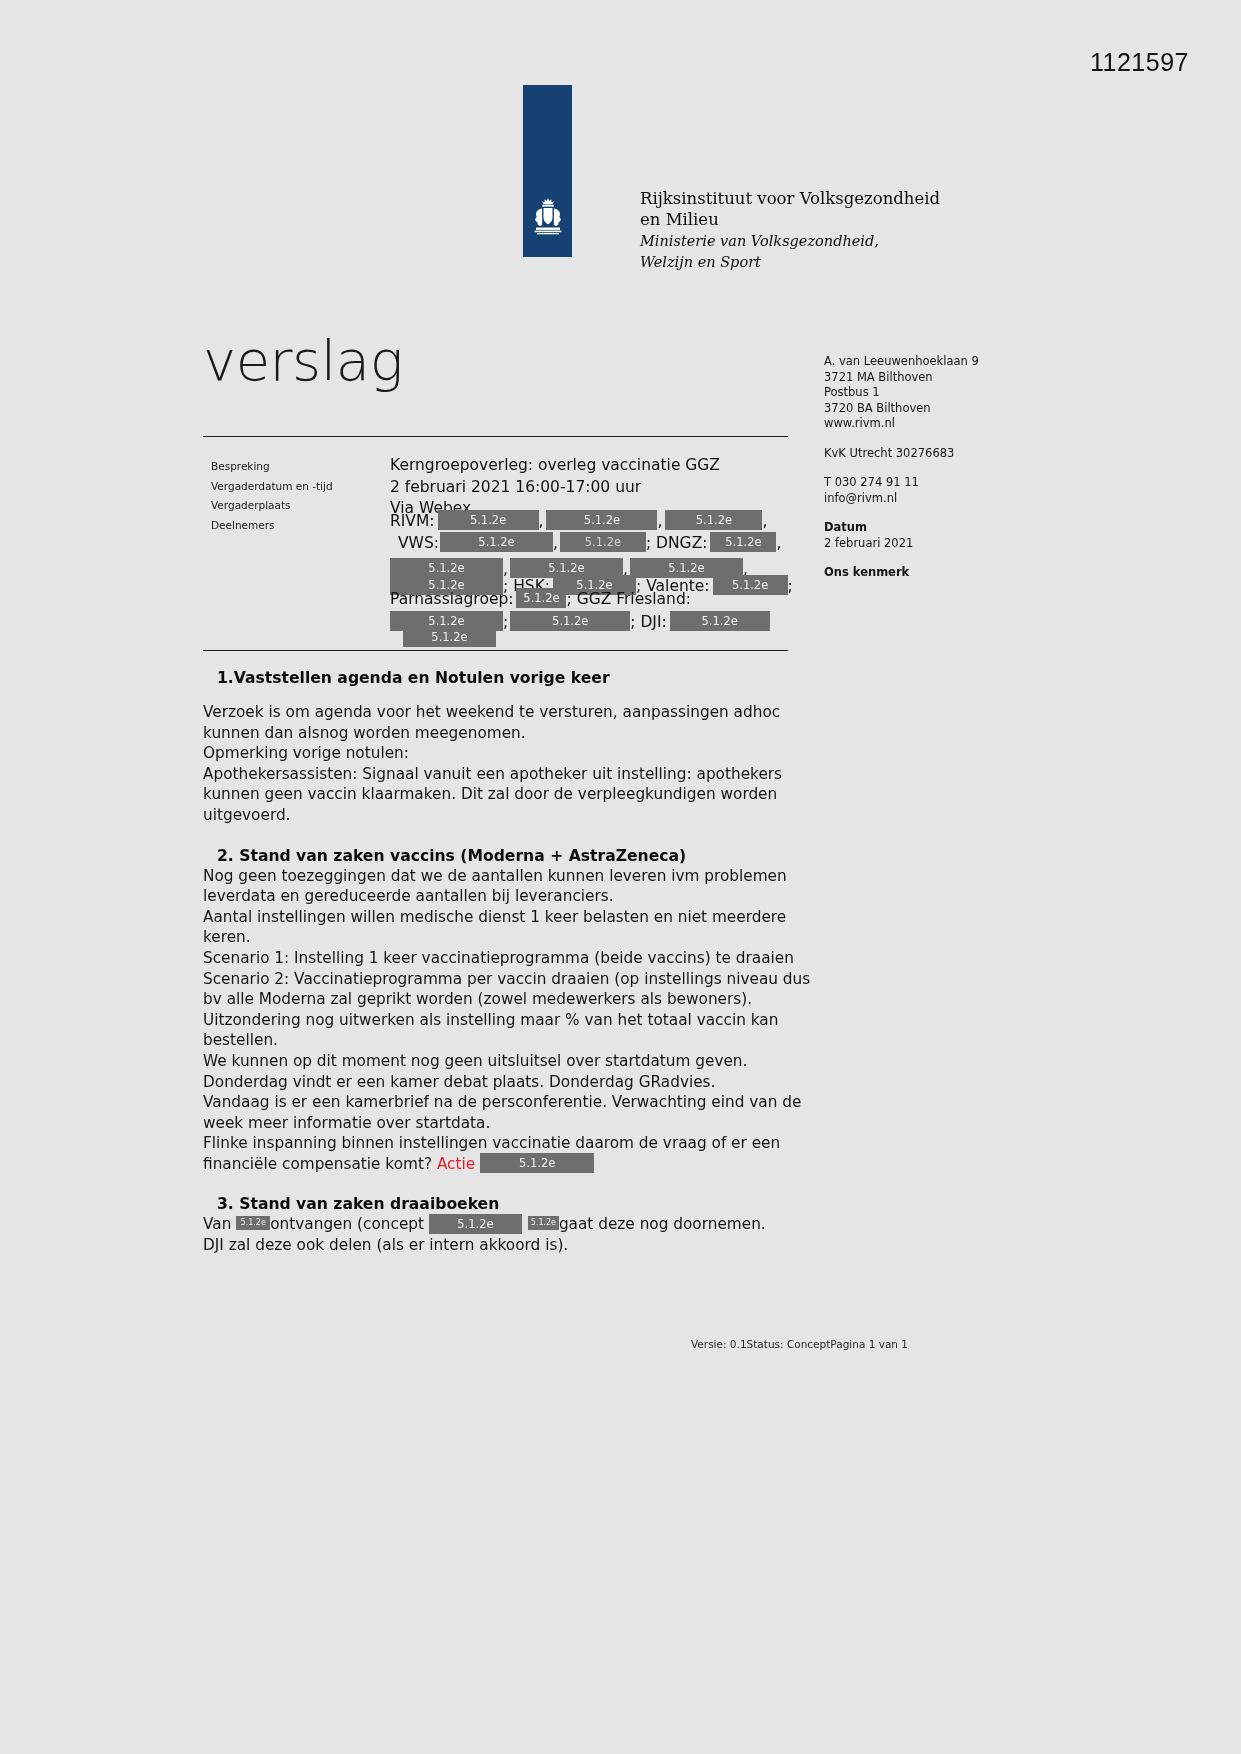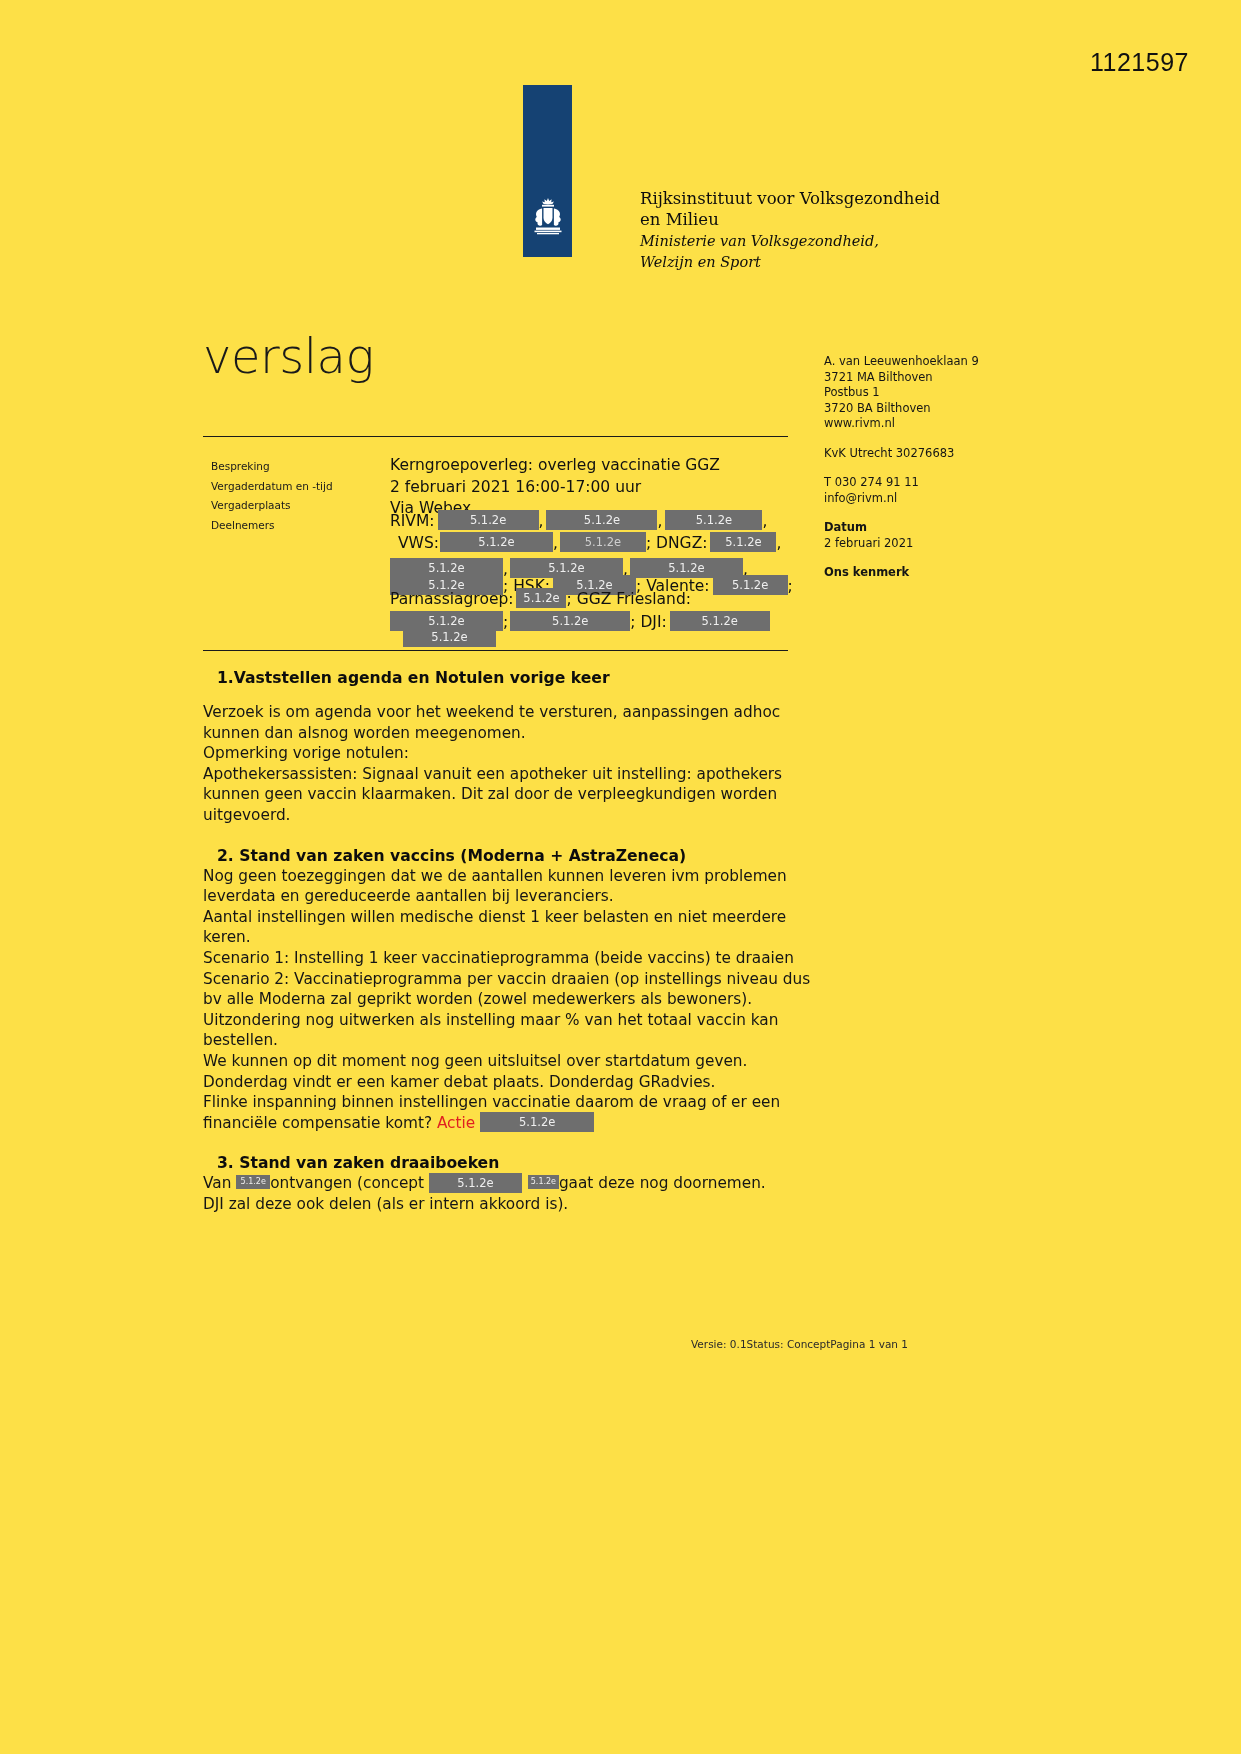--- a/index.html
+++ b/index.html
@@ -4,21 +4,21 @@
 <style>
   html, body { margin:0; padding:0; }
   body {
     width:1241px; height:1754px;
     background:#ffffff;
     font-family:"DejaVu Sans", sans-serif;
     color:#1a1a1a;
     position:relative;
     overflow:hidden;
   }
-  .page { position:absolute; inset:0; background:#fde047; }
+  .page { position:absolute; inset:0; background:#e5e5e5; }
 
   
   .page-id {
     position:absolute; right:52px; top:48px;
     font-family:"Liberation Sans", sans-serif;
     font-size:25px; letter-spacing:0.5px; color:#111;
   }
 
   
   .logo-wrap { position:absolute; left:523px; top:85px; }
@@ -40,21 +40,21 @@
   }
   .logo-text .ministry {
     font-style:italic; font-size:14.5px; line-height:20px; display:block;
     margin-top:1px;
   }
 
   
   .verslag {
     position:absolute; left:203px; top:328px;
     font-family:"DejaVu Sans", sans-serif;
-    font-size:48px; font-weight:300; color:#1a1a1a;
+    font-size:56px; font-weight:300; color:#1a1a1a;
     letter-spacing:-0.5px;
   }
 
   
   .rightcol {
     position:absolute; left:824px; top:326px; width:260px;
     font-family:"DejaVu Sans", sans-serif;
     font-size:11.5px; line-height:15.5px; color:#151515;margin-top:28px;
   }
   .rightcol .grp { margin-bottom:14px; }
@@ -246,20 +246,21 @@
     <div class="spacer"></div>
 
     <h2 class="tight">2. Stand van zaken vaccins (Moderna + AstraZeneca)</h2>
     <p>Nog geen toezeggingen dat we de aantallen kunnen leveren ivm problemen leverdata en gereduceerde aantallen bij leveranciers.</p>
     <p>Aantal instellingen willen medische dienst 1 keer belasten en niet meerdere keren.</p>
     <p>Scenario 1: Instelling 1 keer vaccinatieprogramma (beide vaccins) te draaien</p>
     <p>Scenario 2: Vaccinatieprogramma per vaccin draaien (op instellings niveau dus bv alle Moderna zal geprikt worden (zowel medewerkers als bewoners).</p>
     <p>Uitzondering nog uitwerken als instelling maar % van het totaal vaccin kan bestellen.</p>
     <p>We kunnen op dit moment nog geen uitsluitsel over startdatum geven.</p>
     <p>Donderdag vindt er een kamer debat plaats. Donderdag GRadvies.</p>
+    <p>Vandaag is er een kamerbrief na de persconferentie. Verwachting eind van de week meer informatie over startdata.</p>
     <p><span>Flinke inspanning binnen instellingen vaccinatie daarom de vraag of er een financiële compensatie komt? </span><span class="actie">Actie</span><span class="rd" style="width:114px; margin-left:5px;">5.1.2e</span></p>
 
     <div class="spacer"></div>
 
     <h2 class="tight">3. Stand van zaken draaiboeken</h2>
     <p><span>Van </span><span class="rd tiny" style="width:34px;">5.1.2e</span><span>ontvangen (concept </span><span class="rd" style="width:93px;">5.1.2e</span><span class="rd tiny" style="width:31px; margin-left:6px;">5.1.2e</span><span>gaat deze nog doornemen.</span></p>
     <p>DJI zal deze ook delen (als er intern akkoord is).</p>
   </div>
 
   <div class="footer">

